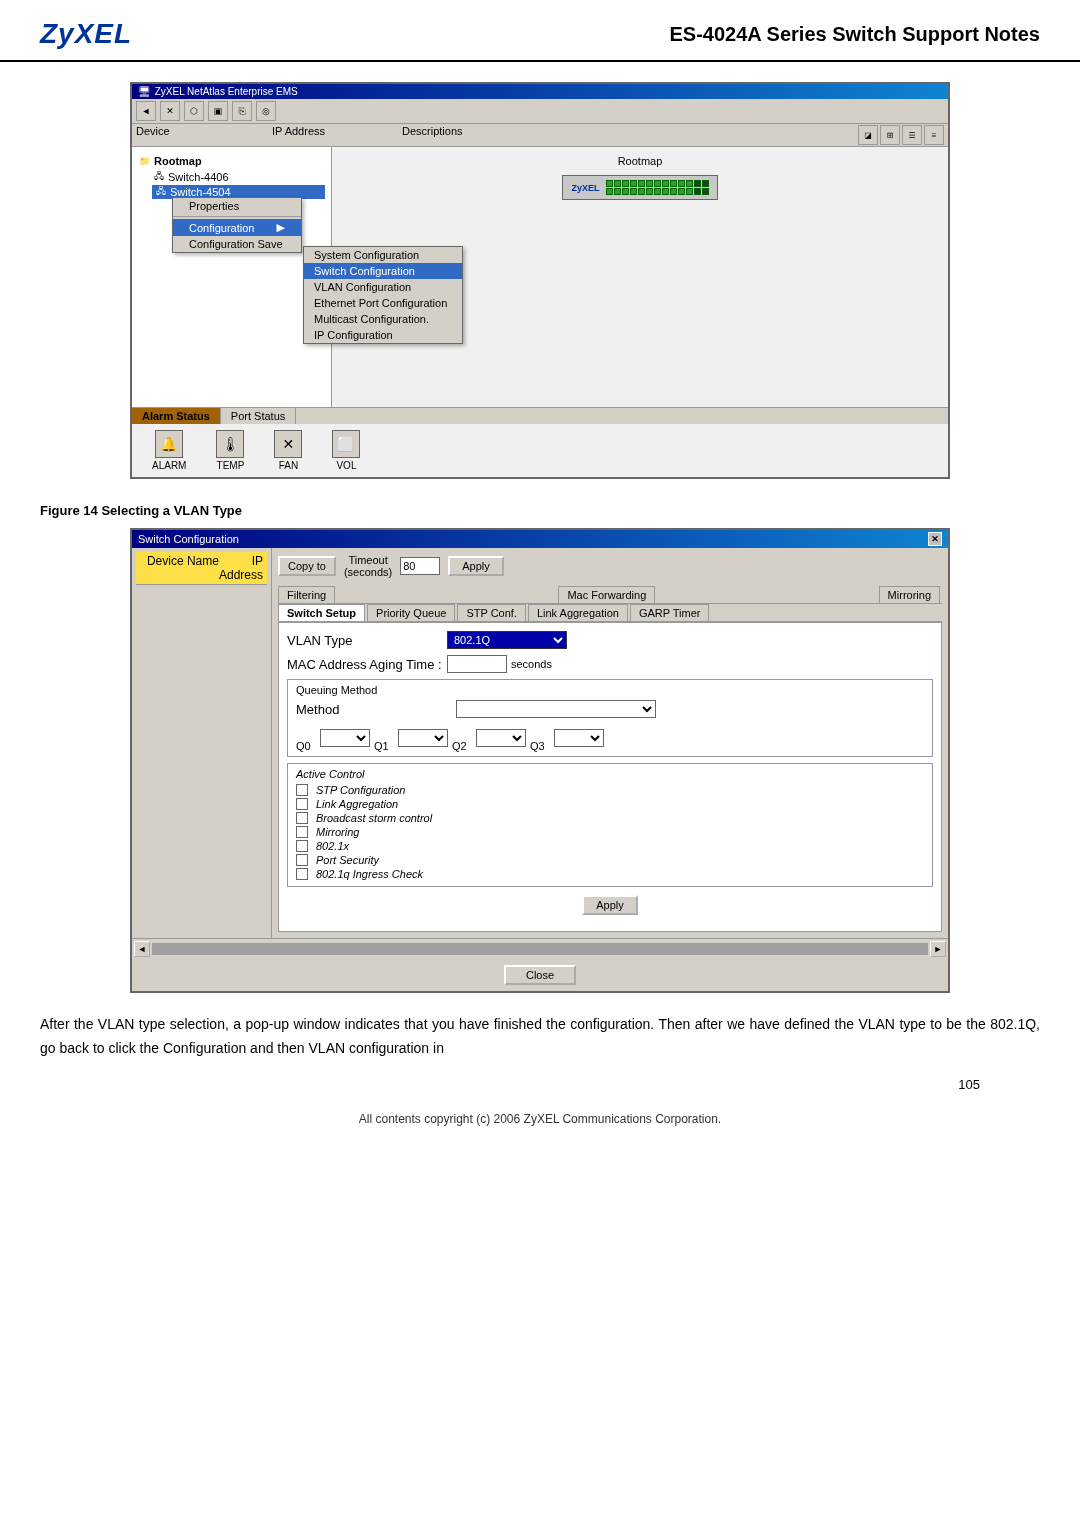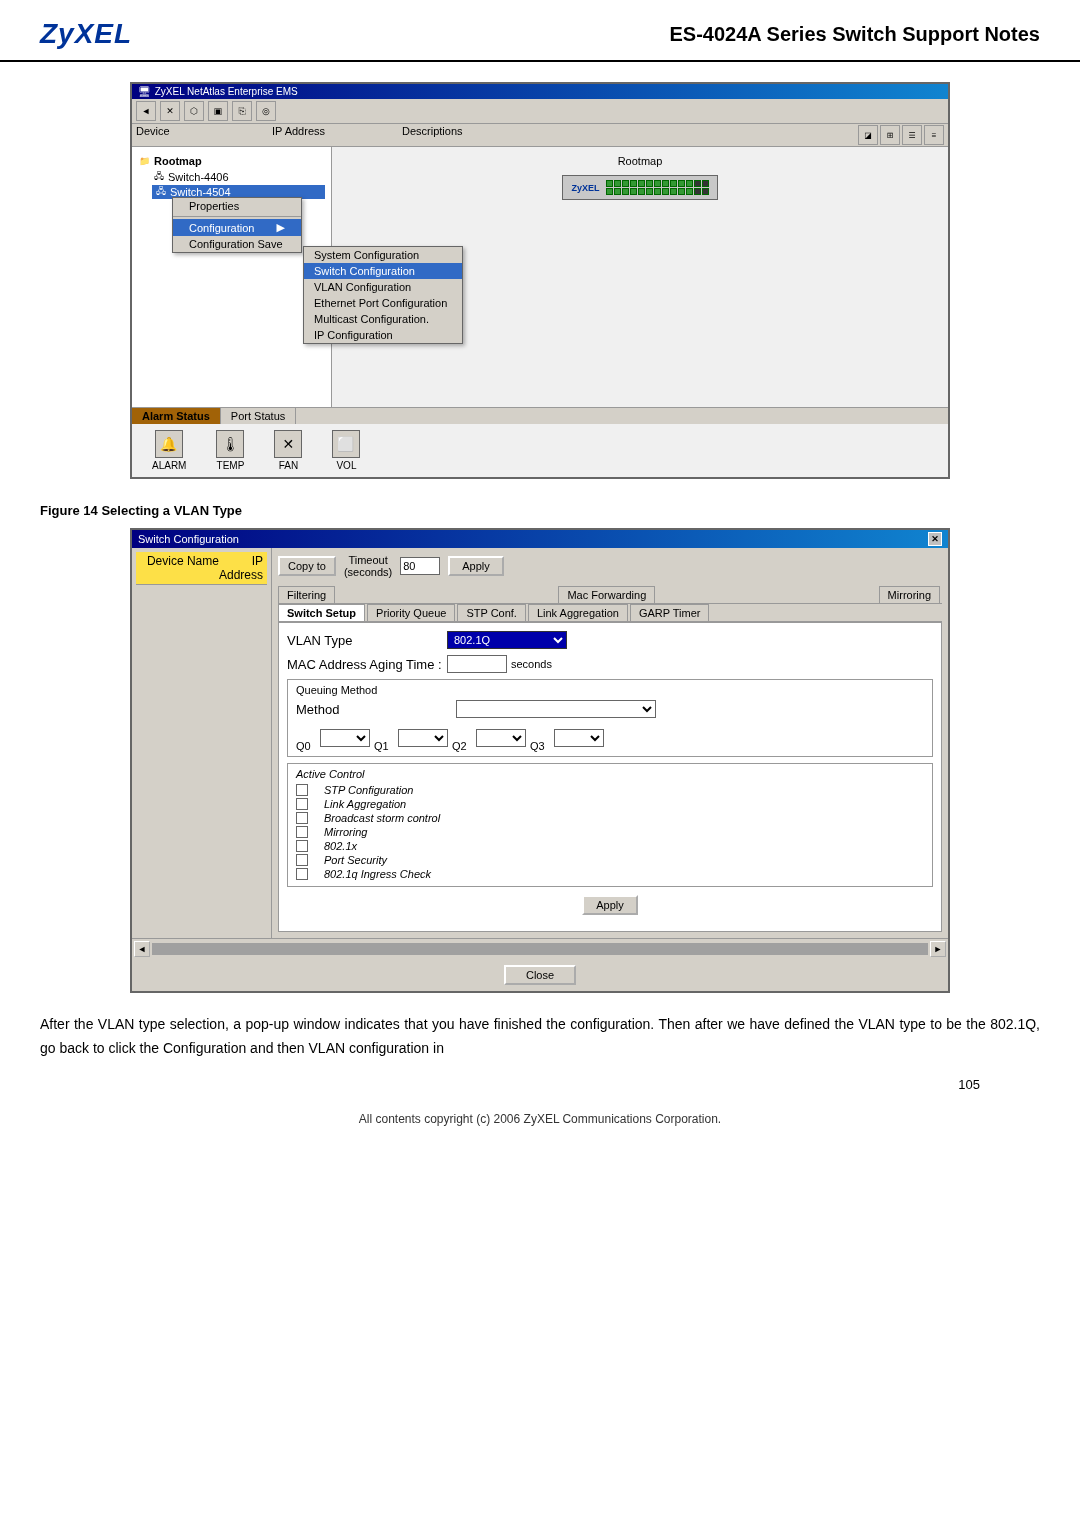--- a/index.html
+++ b/index.html
@@ -430,21 +430,21 @@
     }
     .active-control-box {
       border: 1px solid #999;
       padding: 4px 8px;
       margin-bottom: 6px;
       font-style: italic;
     }
     .checkbox-row {
       display: flex;
       align-items: center;
-      gap: 16px;
+      gap: 8px;
       margin-bottom: 2px;
       font-size: 11px;
     }
     .cb {
       width: 12px;
       height: 12px;
       border: 1px solid #666;
       background: #fff;
       display: inline-block;
     }

